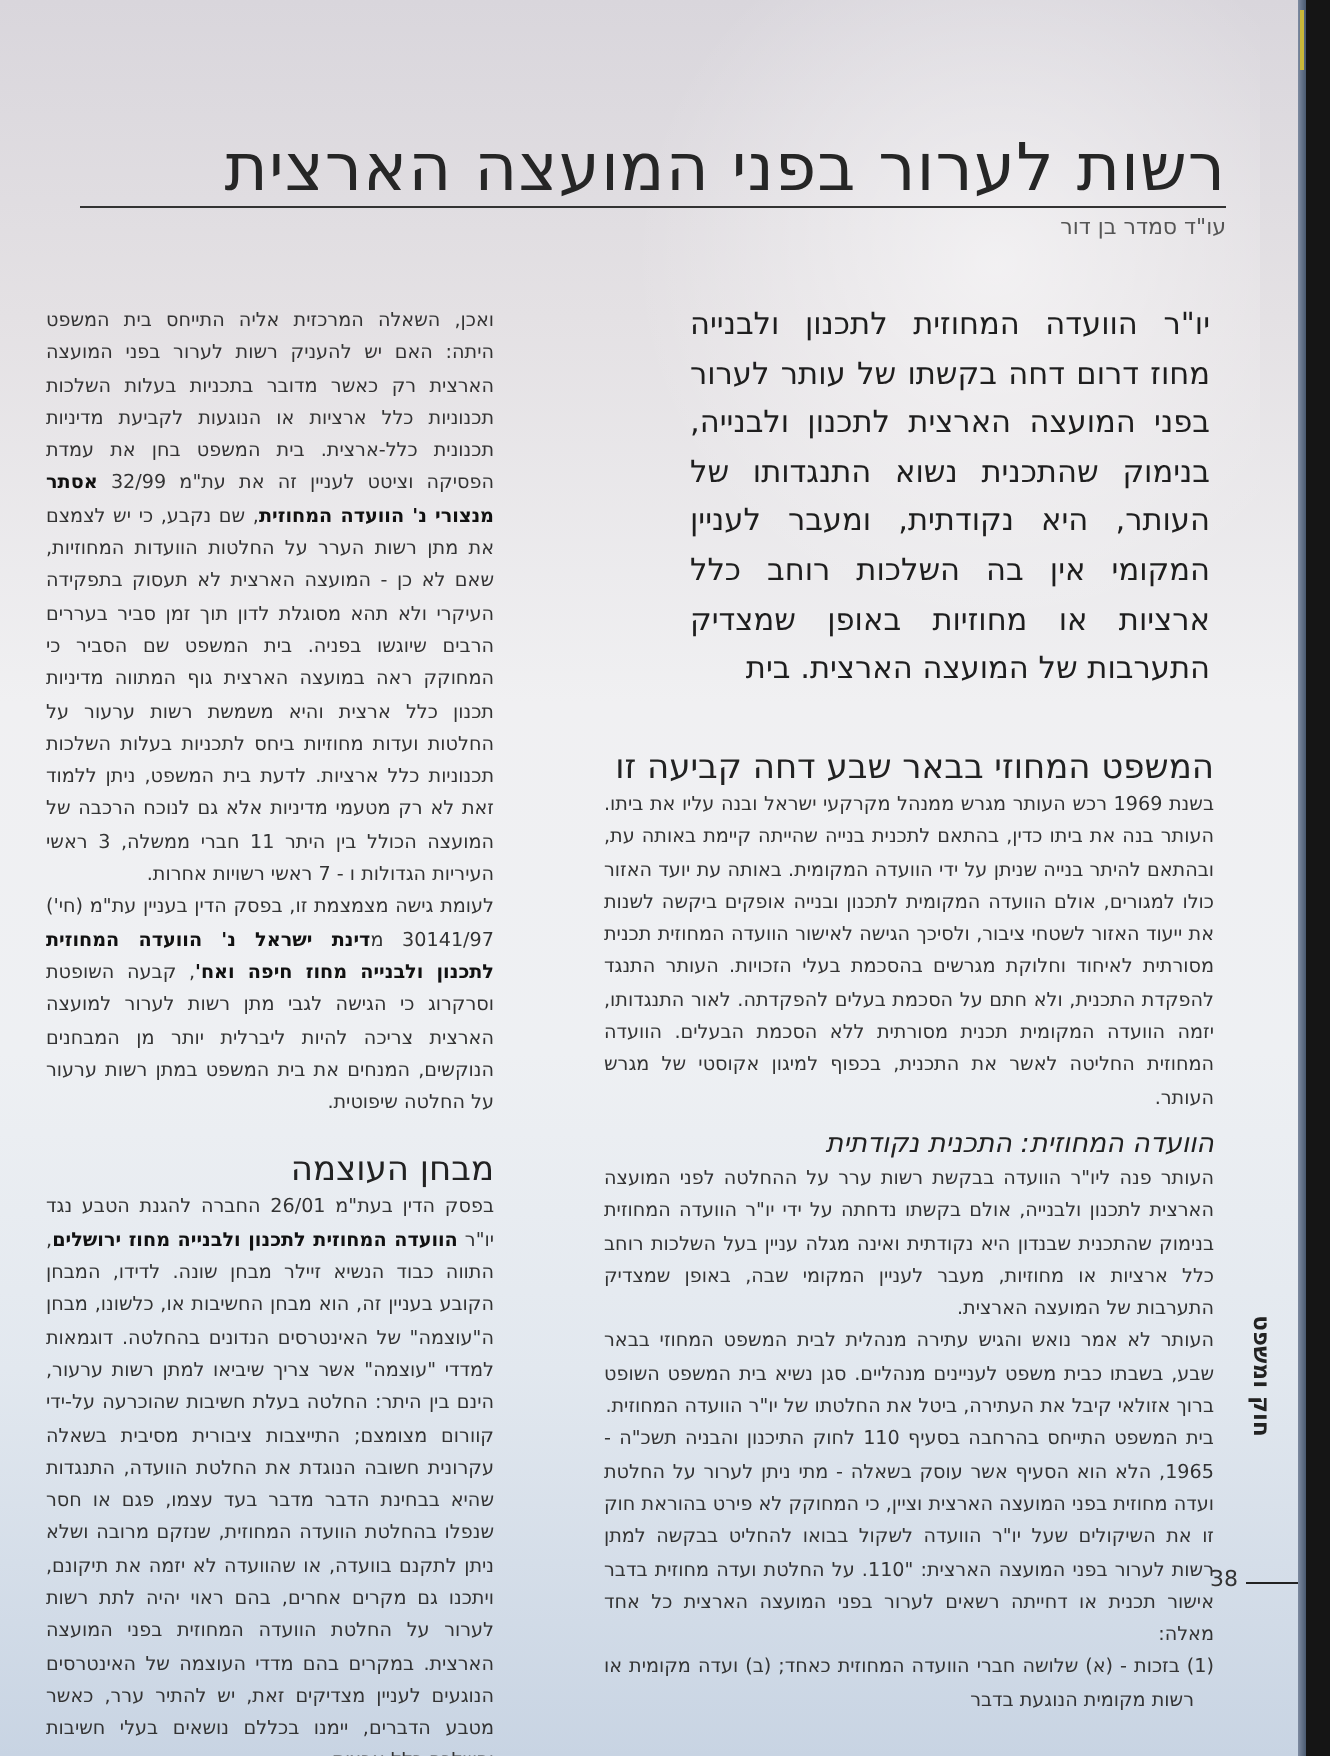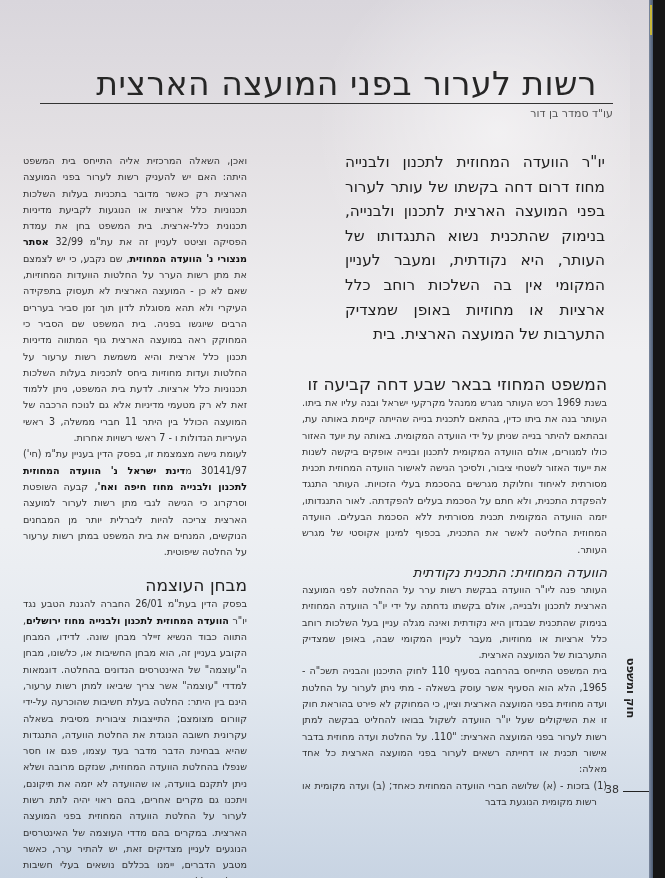--- a/index.html
+++ b/index.html
@@ -5,21 +5,21 @@
   html,body{margin:0;padding:0;}
   body{width:665px;height:878px;overflow:hidden;position:relative;
     background:linear-gradient(180deg,#d9d6dc 0%,#e4e1e4 18%,#f0f0f2 40%,#eef0f3 60%,#e2e8ef 78%,#c8d4e3 100%);
     font-family:"DejaVu Sans",sans-serif;color:#2a2a2a;}
   .page{position:absolute;left:0;top:0;width:665px;height:878px;direction:rtl;}
   .glow{position:absolute;left:300px;top:0;width:330px;height:330px;
     background:radial-gradient(ellipse at 60% 40%,rgba(255,255,255,0.55),rgba(255,255,255,0) 65%);}
   .binding{position:absolute;right:0;top:0;width:12px;height:878px;background:#151515;}
   .binding-edge{position:absolute;right:12px;top:0;width:4px;height:878px;background:linear-gradient(90deg,#7d8aa0,#4a5a70);}
   .binding-accent{position:absolute;right:13px;top:5px;width:2px;height:30px;background:#c9b83a;}
-  .title{position:absolute;right:68px;top:64px;font-size:33px;font-weight:normal;color:#262626;margin:0;letter-spacing:0.5px;white-space:nowrap;}
+  .title{position:absolute;right:52px;top:64px;font-size:33px;font-weight:normal;color:#262626;margin:0;letter-spacing:0.5px;white-space:nowrap;}
   .title-rule{position:absolute;left:40px;right:52px;top:103px;height:1px;background:#333;}
   .author{position:absolute;right:52px;top:107px;font-size:11px;color:#555;}
   .lead{position:absolute;right:60px;top:150px;width:260px;font-size:15.3px;line-height:24.6px;text-align:justify;color:#1e1e1e;}
   .col{position:absolute;font-size:9.6px;line-height:16.3px;text-align:justify;color:#333;}
   .col p{margin:0;}
   .col-right{right:58px;top:373px;width:305px;}
   .col-left{right:418px;top:153px;width:224px;}
   h2{margin:0;font-weight:normal;color:#222;}
   .h-big{font-size:17px;line-height:22px;}
   .h-mid{font-size:13.5px;line-height:20px;margin-top:4px;font-style:italic;}
@@ -43,20 +43,21 @@
   <div class="title-rule"></div>
   <div class="author">עו"ד סמדר בן דור</div>
 
   <div class="lead">יו"ר הוועדה המחוזית לתכנון ולבנייה מחוז דרום דחה בקשתו של עותר לערור בפני המועצה הארצית לתכנון ולבנייה, בנימוק שהתכנית נשוא התנגדותו של העותר, היא נקודתית, ומעבר לעניין המקומי אין בה השלכות רוחב כלל ארציות או מחוזיות באופן שמצדיק התערבות של המועצה הארצית. בית</div>
 
   <div class="col col-right">
     <h2 class="h-big">המשפט המחוזי בבאר שבע דחה קביעה זו</h2>
     <p>בשנת 1969 רכש העותר מגרש ממנהל מקרקעי ישראל ובנה עליו את ביתו. העותר בנה את ביתו כדין, בהתאם לתכנית בנייה שהייתה קיימת באותה עת, ובהתאם להיתר בנייה שניתן על ידי הוועדה המקומית. באותה עת יועד האזור כולו למגורים, אולם הוועדה המקומית לתכנון ובנייה אופקים ביקשה לשנות את ייעוד האזור לשטחי ציבור, ולסיכך הגישה לאישור הוועדה המחוזית תכנית מסורתית לאיחוד וחלוקת מגרשים בהסכמת בעלי הזכויות. העותר התנגד להפקדת התכנית, ולא חתם על הסכמת בעלים להפקדתה. לאור התנגדותו, יזמה הוועדה המקומית תכנית מסורתית ללא הסכמת הבעלים. הוועדה המחוזית החליטה לאשר את התכנית, בכפוף למיגון אקוסטי של מגרש העותר.</p>
     <h2 class="h-mid">הוועדה המחוזית: התכנית נקודתית</h2>
     <p>העותר פנה ליו"ר הוועדה בבקשת רשות ערר על ההחלטה לפני המועצה הארצית לתכנון ולבנייה, אולם בקשתו נדחתה על ידי יו"ר הוועדה המחוזית בנימוק שהתכנית שבנדון היא נקודתית ואינה מגלה עניין בעל השלכות רוחב כלל ארציות או מחוזיות, מעבר לעניין המקומי שבה, באופן שמצדיק התערבות של המועצה הארצית.</p>
+    <p>העותר לא אמר נואש והגיש עתירה מנהלית לבית המשפט המחוזי בבאר שבע, בשבתו כבית משפט לעניינים מנהליים. סגן נשיא בית המשפט השופט ברוך אזולאי קיבל את העתירה, ביטל את החלטתו של יו"ר הוועדה המחוזית.</p>
     <p>בית המשפט התייחס בהרחבה בסעיף 110 לחוק התיכנון והבניה תשכ"ה - 1965, הלא הוא הסעיף אשר עוסק בשאלה - מתי ניתן לערור על החלטת ועדה מחוזית בפני המועצה הארצית וציין, כי המחוקק לא פירט בהוראת חוק זו את השיקולים שעל יו"ר הוועדה לשקול בבואו להחליט בבקשה למתן רשות לערור בפני המועצה הארצית: "110. על החלטת ועדה מחוזית בדבר אישור תכנית או דחייתה רשאים לערור בפני המועצה הארצית כל אחד מאלה:</p>
     <div class="list">
       <p>(1) בזכות - (א) שלושה חברי הוועדה המחוזית כאחד; (ב) ועדה מקומית או רשות מקומית הנוגעת בדבר</p>
 
     </div>
 
   </div>
 
   <div class="col col-left">
     <p>

